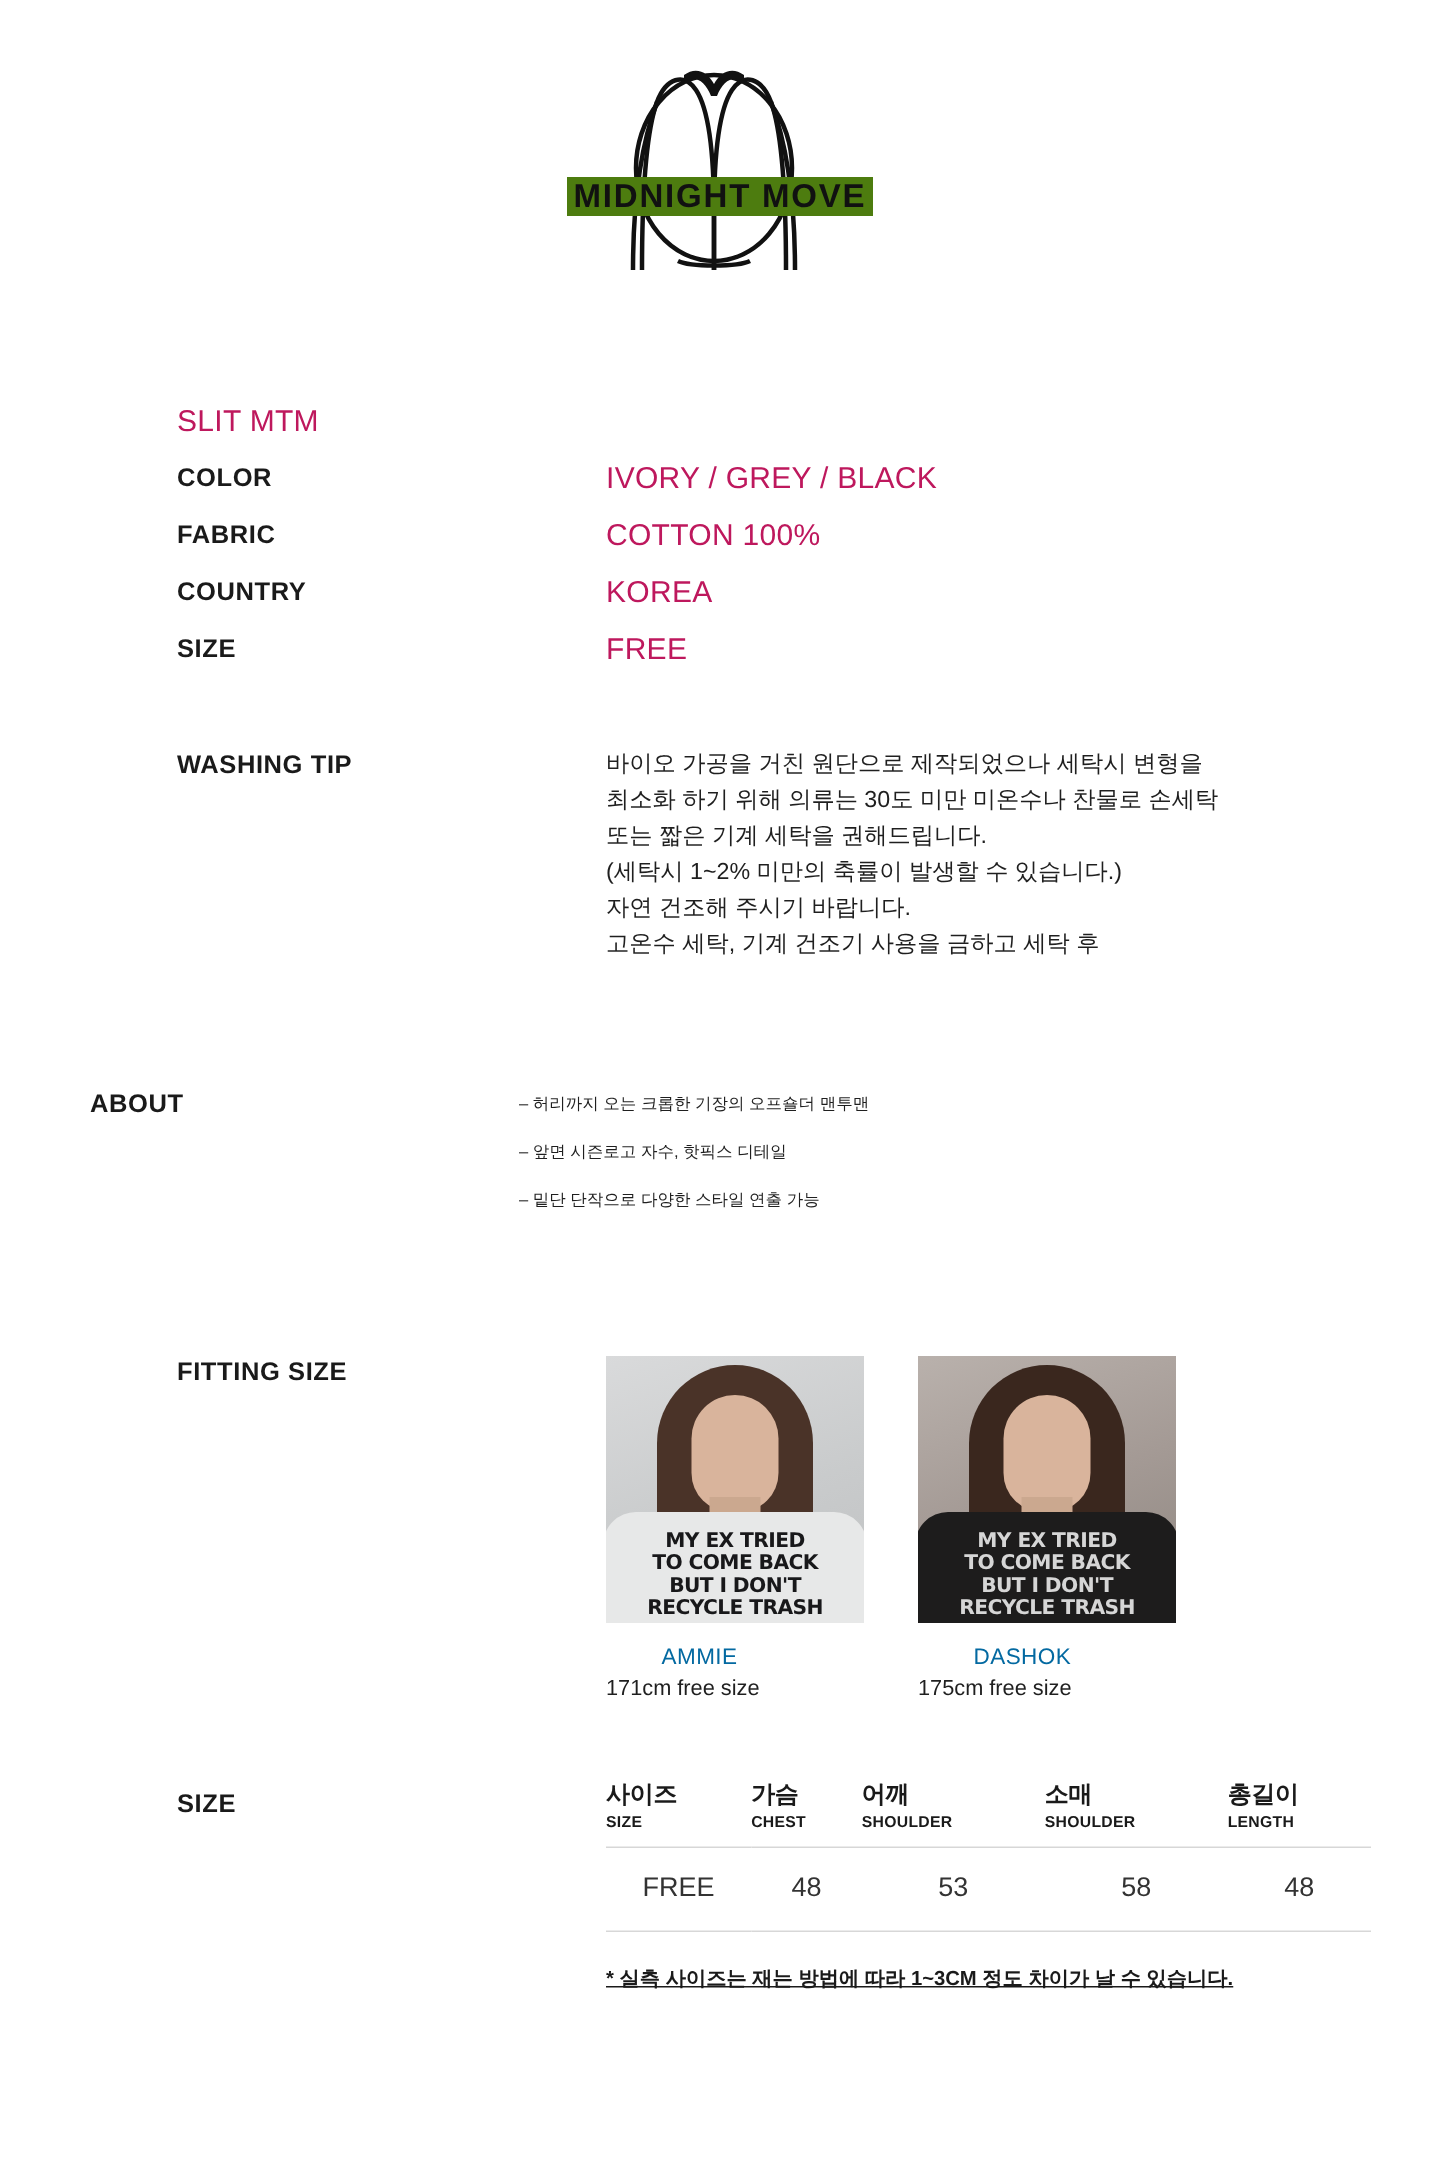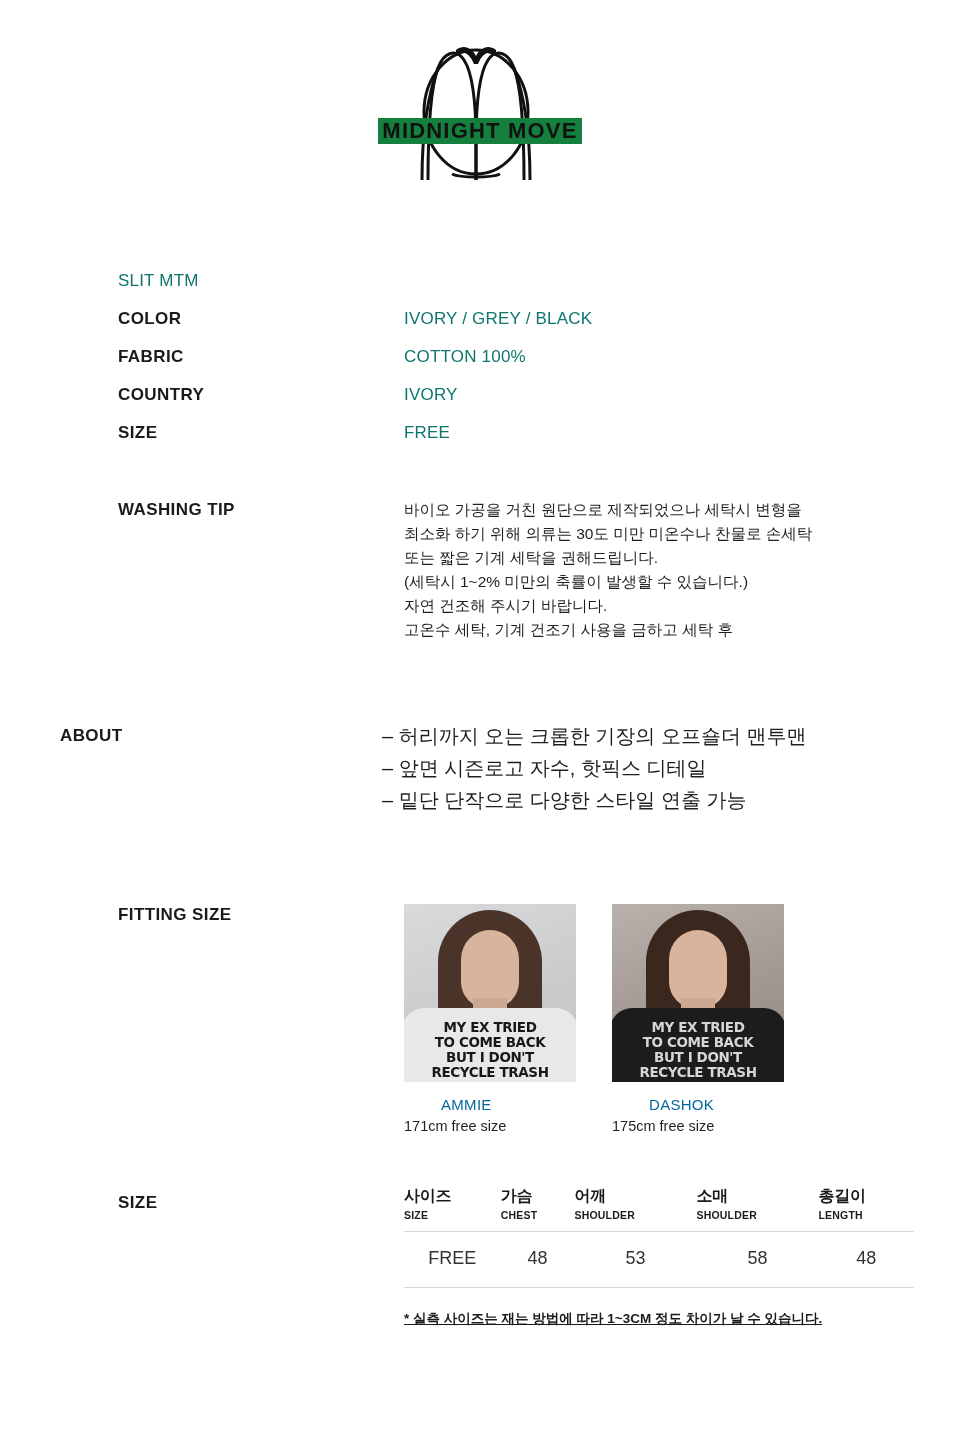--- a/index.html
+++ b/index.html
@@ -45,23 +45,23 @@
   .spec-label {
     width: 286px;
     flex: 0 0 286px;
     font-size: 17px;
     font-weight: bold;
     letter-spacing: 0.4px;
     color: #1a1a1a;
     line-height: 26px;
   }
   .spec-value {
-    font-size: 17px;
+    font-size: 20px;
     line-height: 26px;
-    color: #0f766e;
+    color: #be185d;
     letter-spacing: 0.2px;
   }
 
   
   .washing-row {
     display: flex;
     align-items: flex-start;
     padding: 0 16px 0 118px;
     margin-top: 52px;
   }
@@ -75,24 +75,23 @@
 
   
   .about-row {
     display: flex;
     align-items: flex-start;
     padding: 0 0 0 60px;
     margin-top: 78px;
   }
   .about-row .spec-label { line-height: 32px; }
   .about-text {
-    font-size: 20px;
+    font-size: 11px;
     line-height: 32px;
     color: #1f1f1f;
-    margin-left: 36px;
   }
 
   
   .fitting-row {
     display: flex;
     align-items: flex-start;
     padding: 0 0 0 118px;
     margin-top: 88px;
   }
   .fitting-row .spec-label { line-height: 22px; }
@@ -235,21 +234,21 @@
         <path d="M154 26 C162 48 164 90 164 138"></path>
         <ellipse cx="116" cy="70" rx="52" ry="62"></ellipse>
         <path d="M92 132 C100 136 132 136 140 132"></path>
       </g>
       <g fill="#111111">
         <path d="M96 8 C104 2 112 6 116 14 C120 6 128 2 136 8 L136 12 C128 8 122 12 118 22 L114 22 C110 12 104 8 96 12 Z"></path>
       </g>
     </svg>
   </div>
   <div style="position:absolute;left:0;right:0;top:118px;text-align:center;">
-    <span style="display:inline-block;background:#15803d;padding:0 4px;font-family:'Liberation Sans',sans-serif;font-size:22px;font-weight:bold;letter-spacing:1.2px;color:#111111;">MIDNIGHT MOVE</span>
+    <span style="display:inline-block;background:#4d7c0f;padding:0 4px;font-family:'Liberation Sans',sans-serif;font-size:22px;font-weight:bold;letter-spacing:1.2px;color:#111111;">MIDNIGHT MOVE</span>
   </div>
 </div>
 
 <div class="spec-list">
 
   <div class="spec-row">
     <div class="spec-value">SLIT MTM</div>
   </div>
 
   <div class="spec-row">
@@ -257,21 +256,21 @@
     <div class="spec-value">IVORY / GREY / BLACK</div>
   </div>
 
   <div class="spec-row">
     <div class="spec-label">FABRIC</div>
     <div class="spec-value">COTTON 100%</div>
   </div>
 
   <div class="spec-row">
     <div class="spec-label">COUNTRY</div>
-    <div class="spec-value">IVORY</div>
+    <div class="spec-value">KOREA</div>
   </div>
 
   <div class="spec-row">
     <div class="spec-label">SIZE</div>
     <div class="spec-value">FREE</div>
   </div>
 
 </div>
 
 <div class="washing-row">

